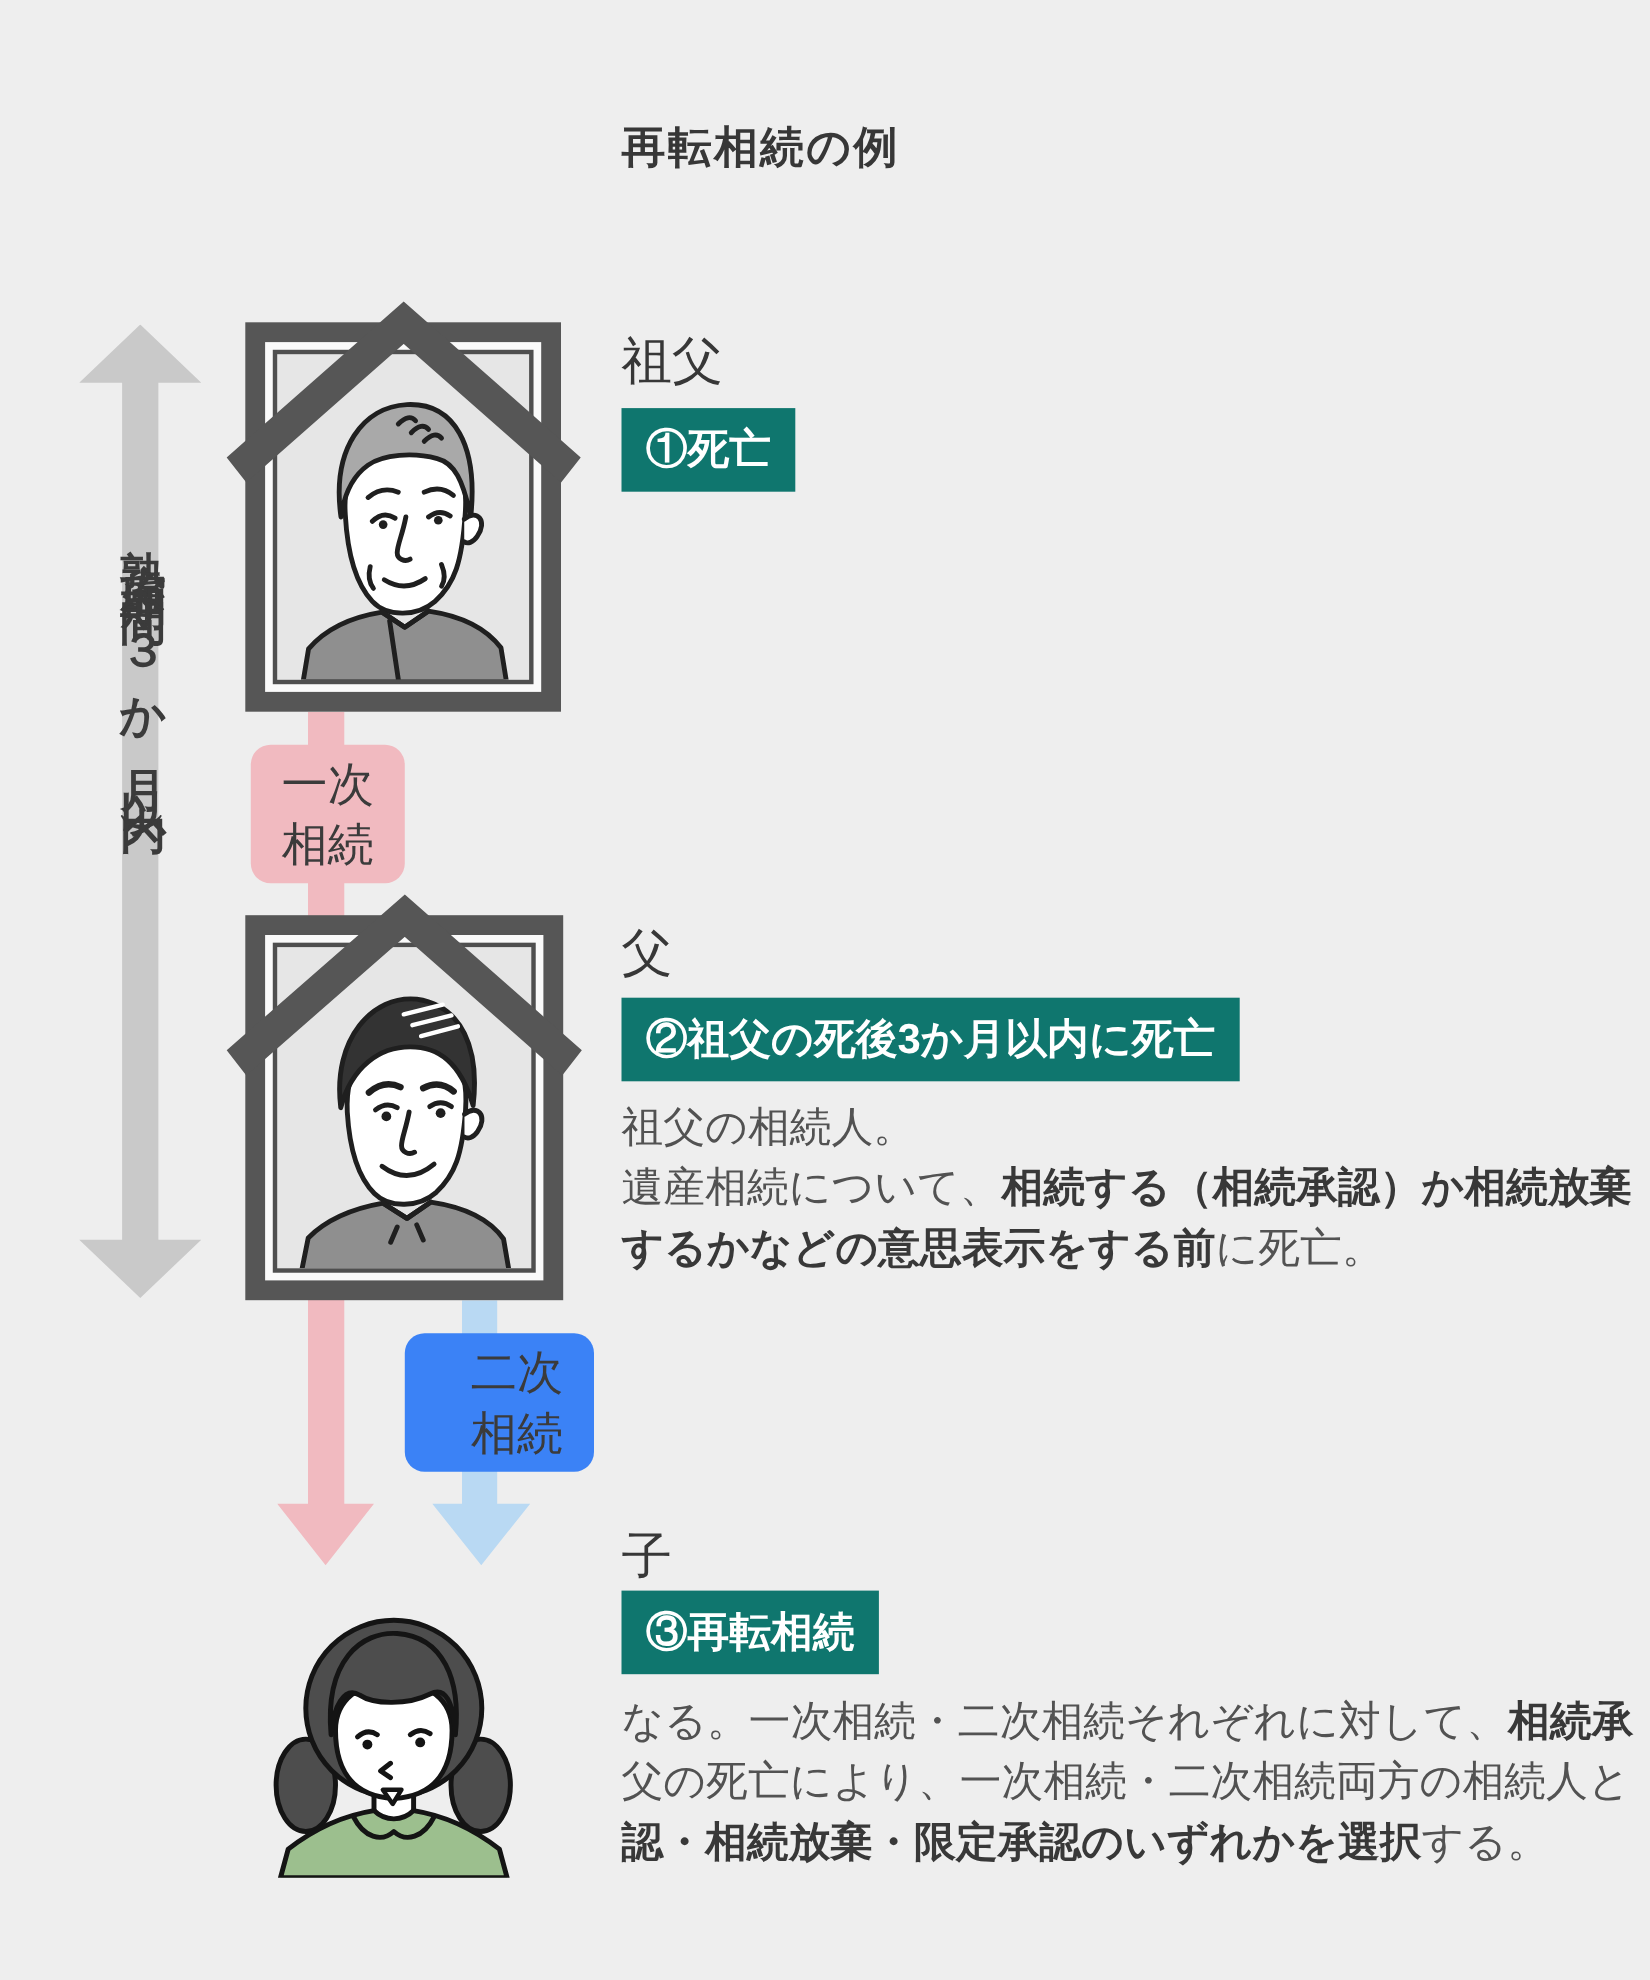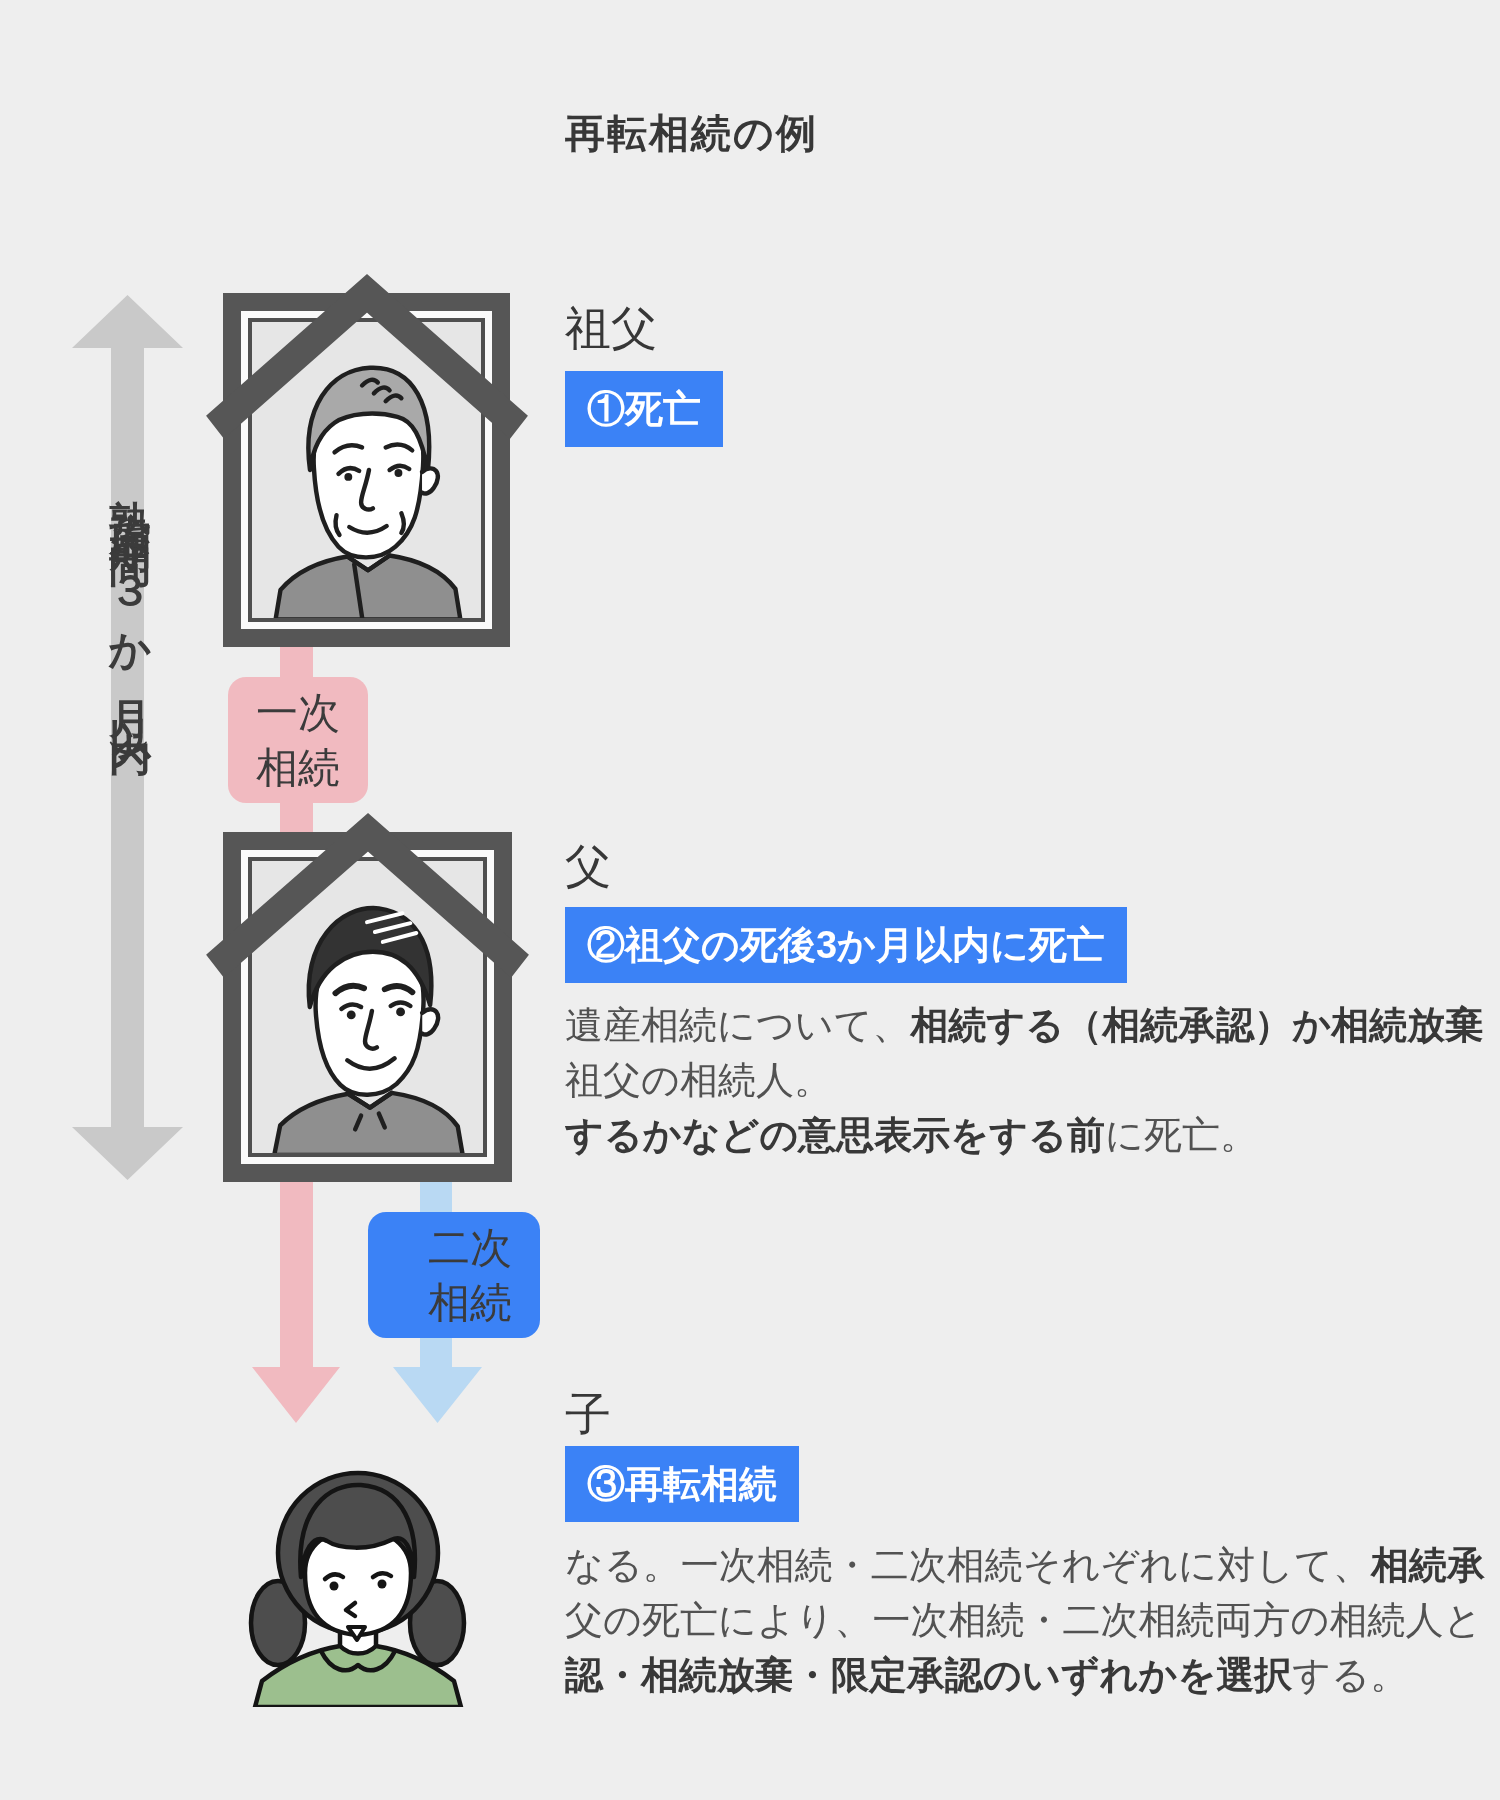--- a/index.html
+++ b/index.html
@@ -35,21 +35,21 @@
     position:absolute;z-index:3;width:140px;border-radius:18px;
     text-align:center;font-size:42px;font-weight:400;line-height:55px;
     padding:8px 0;color:#3b3b3b;
   }
   .flow-badge-primary{left:228px;top:677px;background:#f1bac0;}
   .flow-badge-secondary{left:368px;top:1212px;background:#3b82f6;padding-left:32px;}
   
   .person-name{position:absolute;left:565px;font-size:46px;font-weight:400;color:#373737;z-index:2;}
   .num-badge{
     position:absolute;left:565px;display:inline-block;z-index:2;
-    background:#3b82f6;color:#ffffff;
+    background:#0f766e;color:#ffffff;
     font-size:38px;font-weight:800;line-height:44px;padding:16px 22px;
     white-space:nowrap;
   }
   .desc{position:absolute;left:565px;font-size:38px;line-height:55px;color:#525252;z-index:2;}
   .desc .desc-line{white-space:nowrap;}
   .desc b{font-weight:800;color:#383838;}
   .child-illustration{position:absolute;left:245px;top:1445px;width:225px;height:262px;z-index:2;}
 </style>
 </head>
 <body>
@@ -163,22 +163,22 @@
       <path d="M76,206 C86,226 102,230 113,220 C124,230 140,226 150,206"></path>
     </g>
   </svg>
 
   <div class="person-name" style="top:298px;">祖父</div>
   <div class="num-badge" style="top:371px;">①死亡</div>
 
   <div class="person-name" style="top:836px;">父</div>
   <div class="num-badge" style="top:907px;">②祖父の死後3か月以内に死亡</div>
   <div class="desc" style="top:998px;">
+    <div class="desc-line"><span>祖父の相続人。</span></div>
     <div class="desc-line"><span>遺産相続について、</span><b>相続する（相続承認）か相続放棄</b></div>
-    <div class="desc-line"><span>祖父の相続人。</span></div>
     <div class="desc-line"><b>するかなどの意思表示をする前</b><span>に死亡。</span></div>
   </div>
 
   <div class="person-name" style="top:1384px;">子</div>
   <div class="num-badge" style="top:1446px;">③再転相続</div>
   <div class="desc" style="top:1538px;">
     <div class="desc-line"><span>なる。一次相続・二次相続それぞれに対して、</span><b>相続承</b></div>
     <div class="desc-line"><span>父の死亡により、一次相続・二次相続両方の相続人と</span></div>
     <div class="desc-line"><b>認・相続放棄・限定承認のいずれかを選択</b><span>する。</span></div>
   </div>

